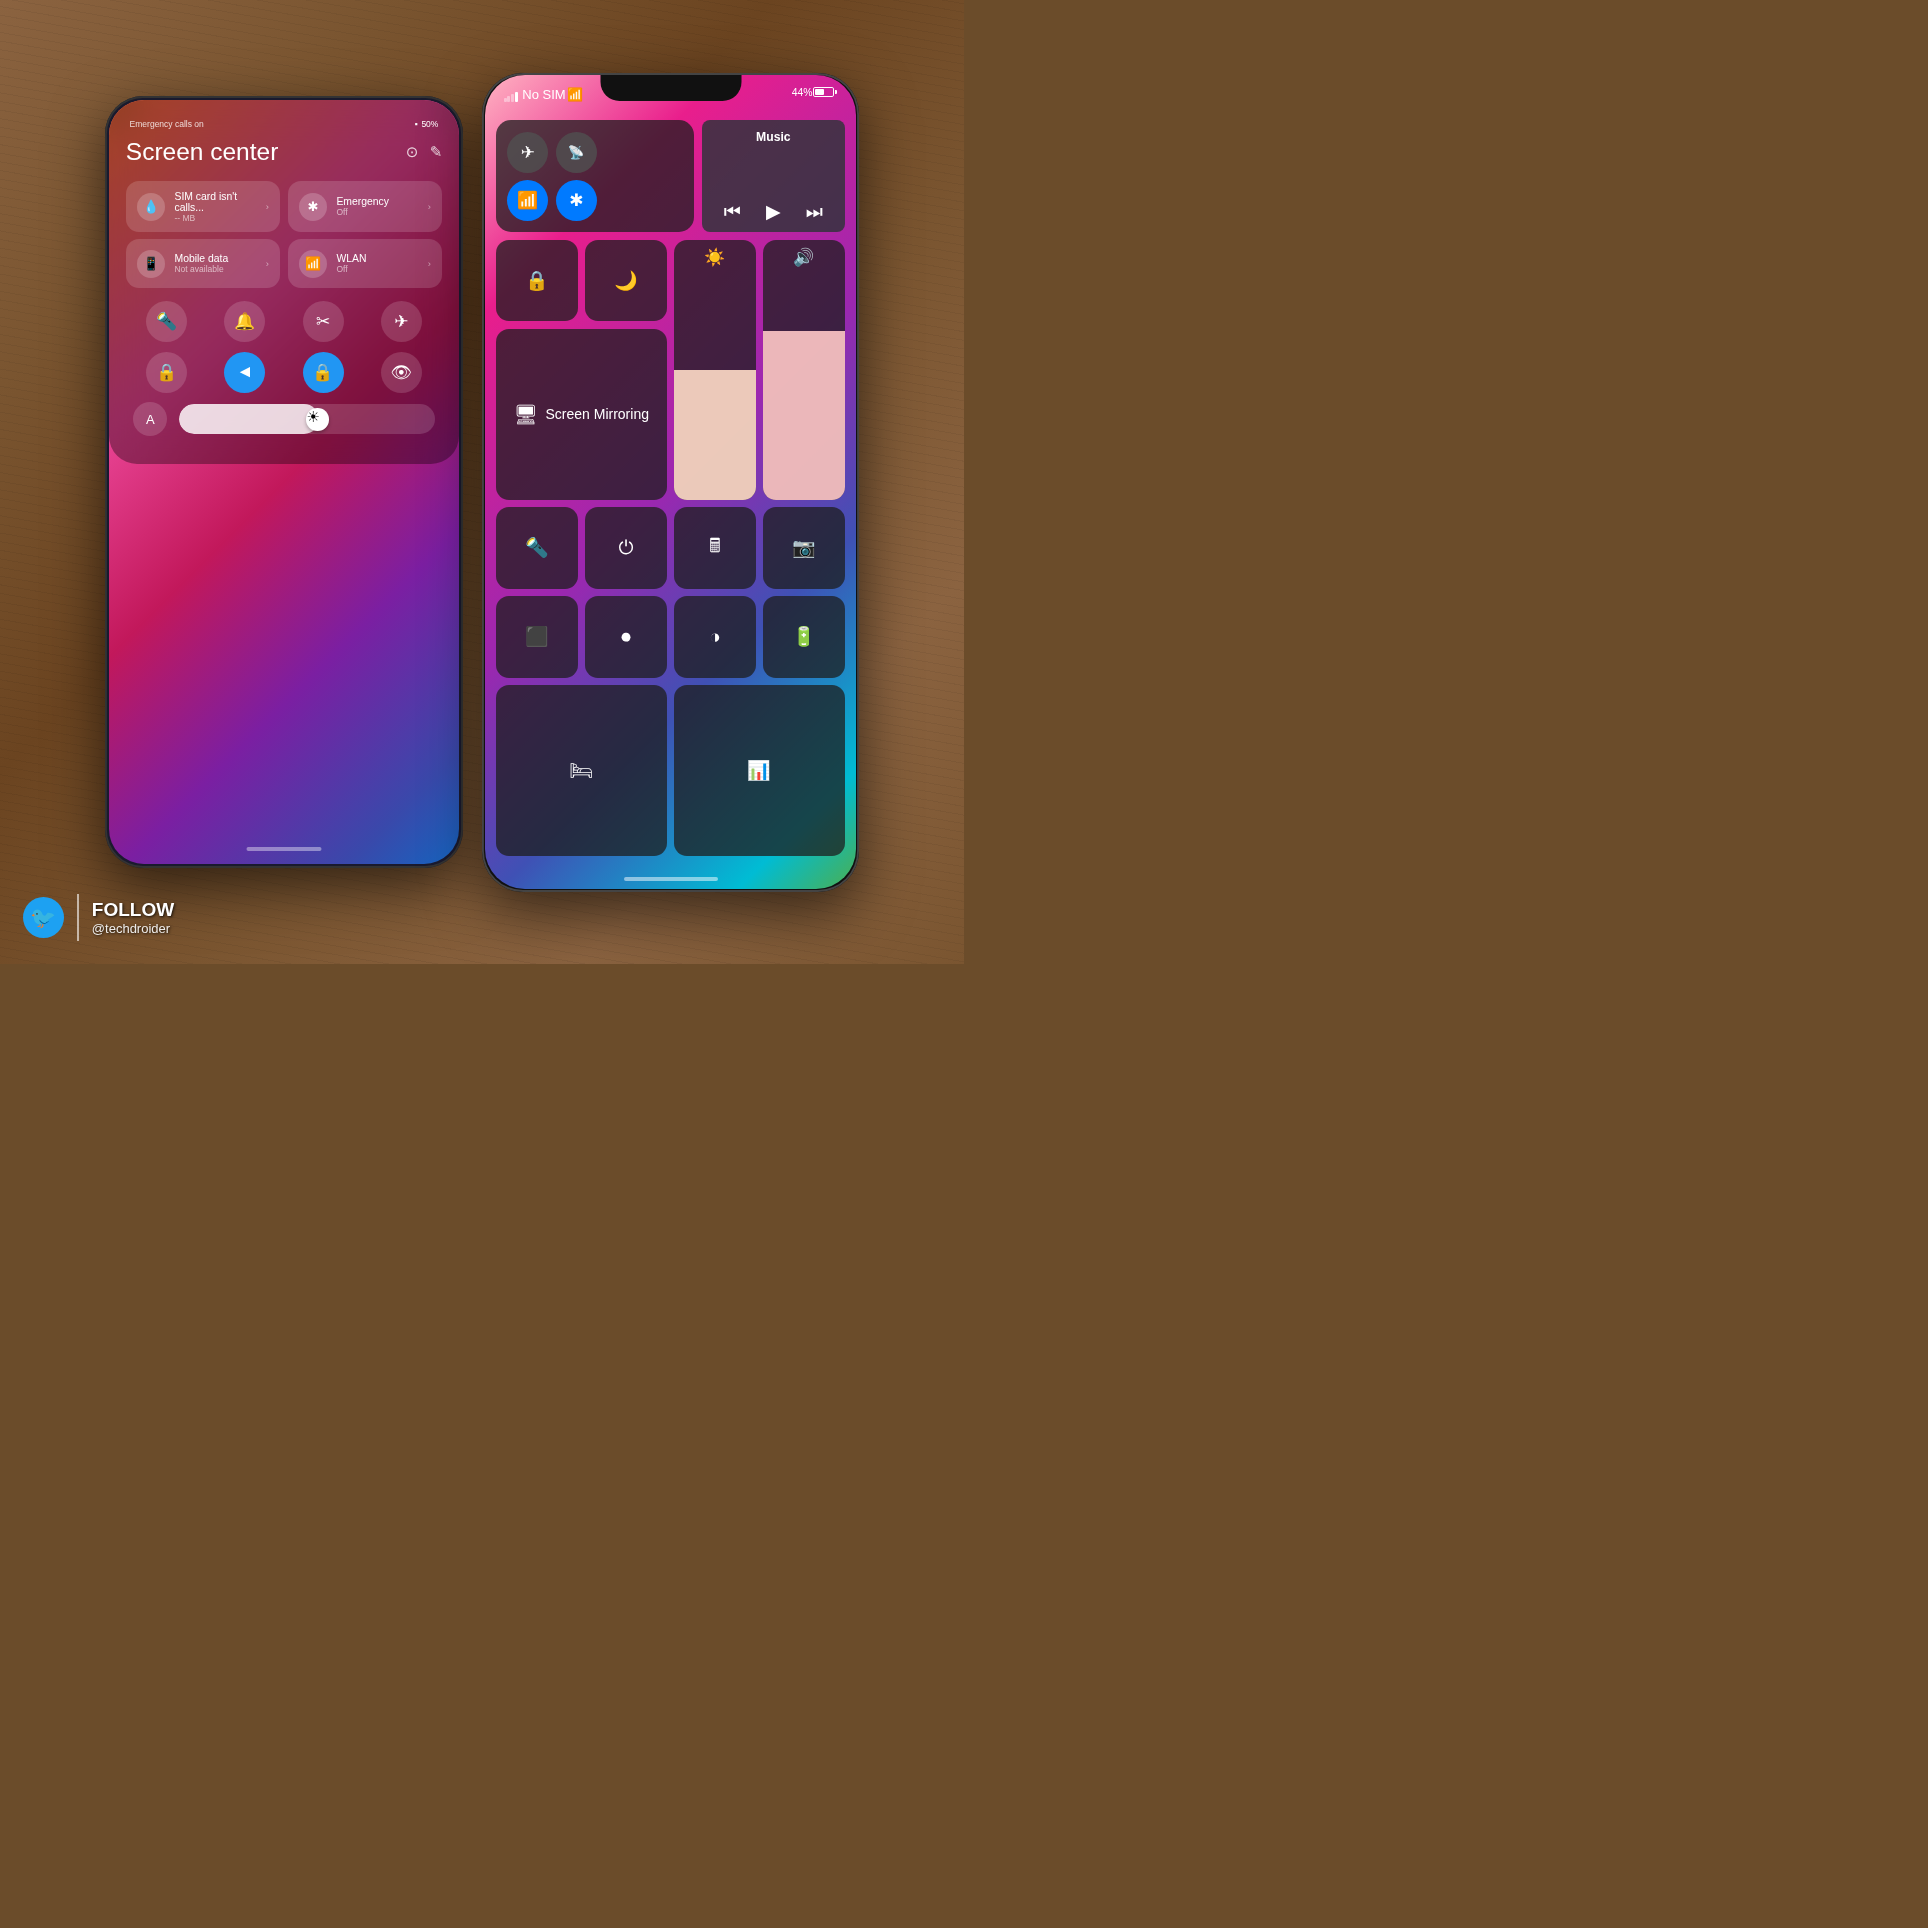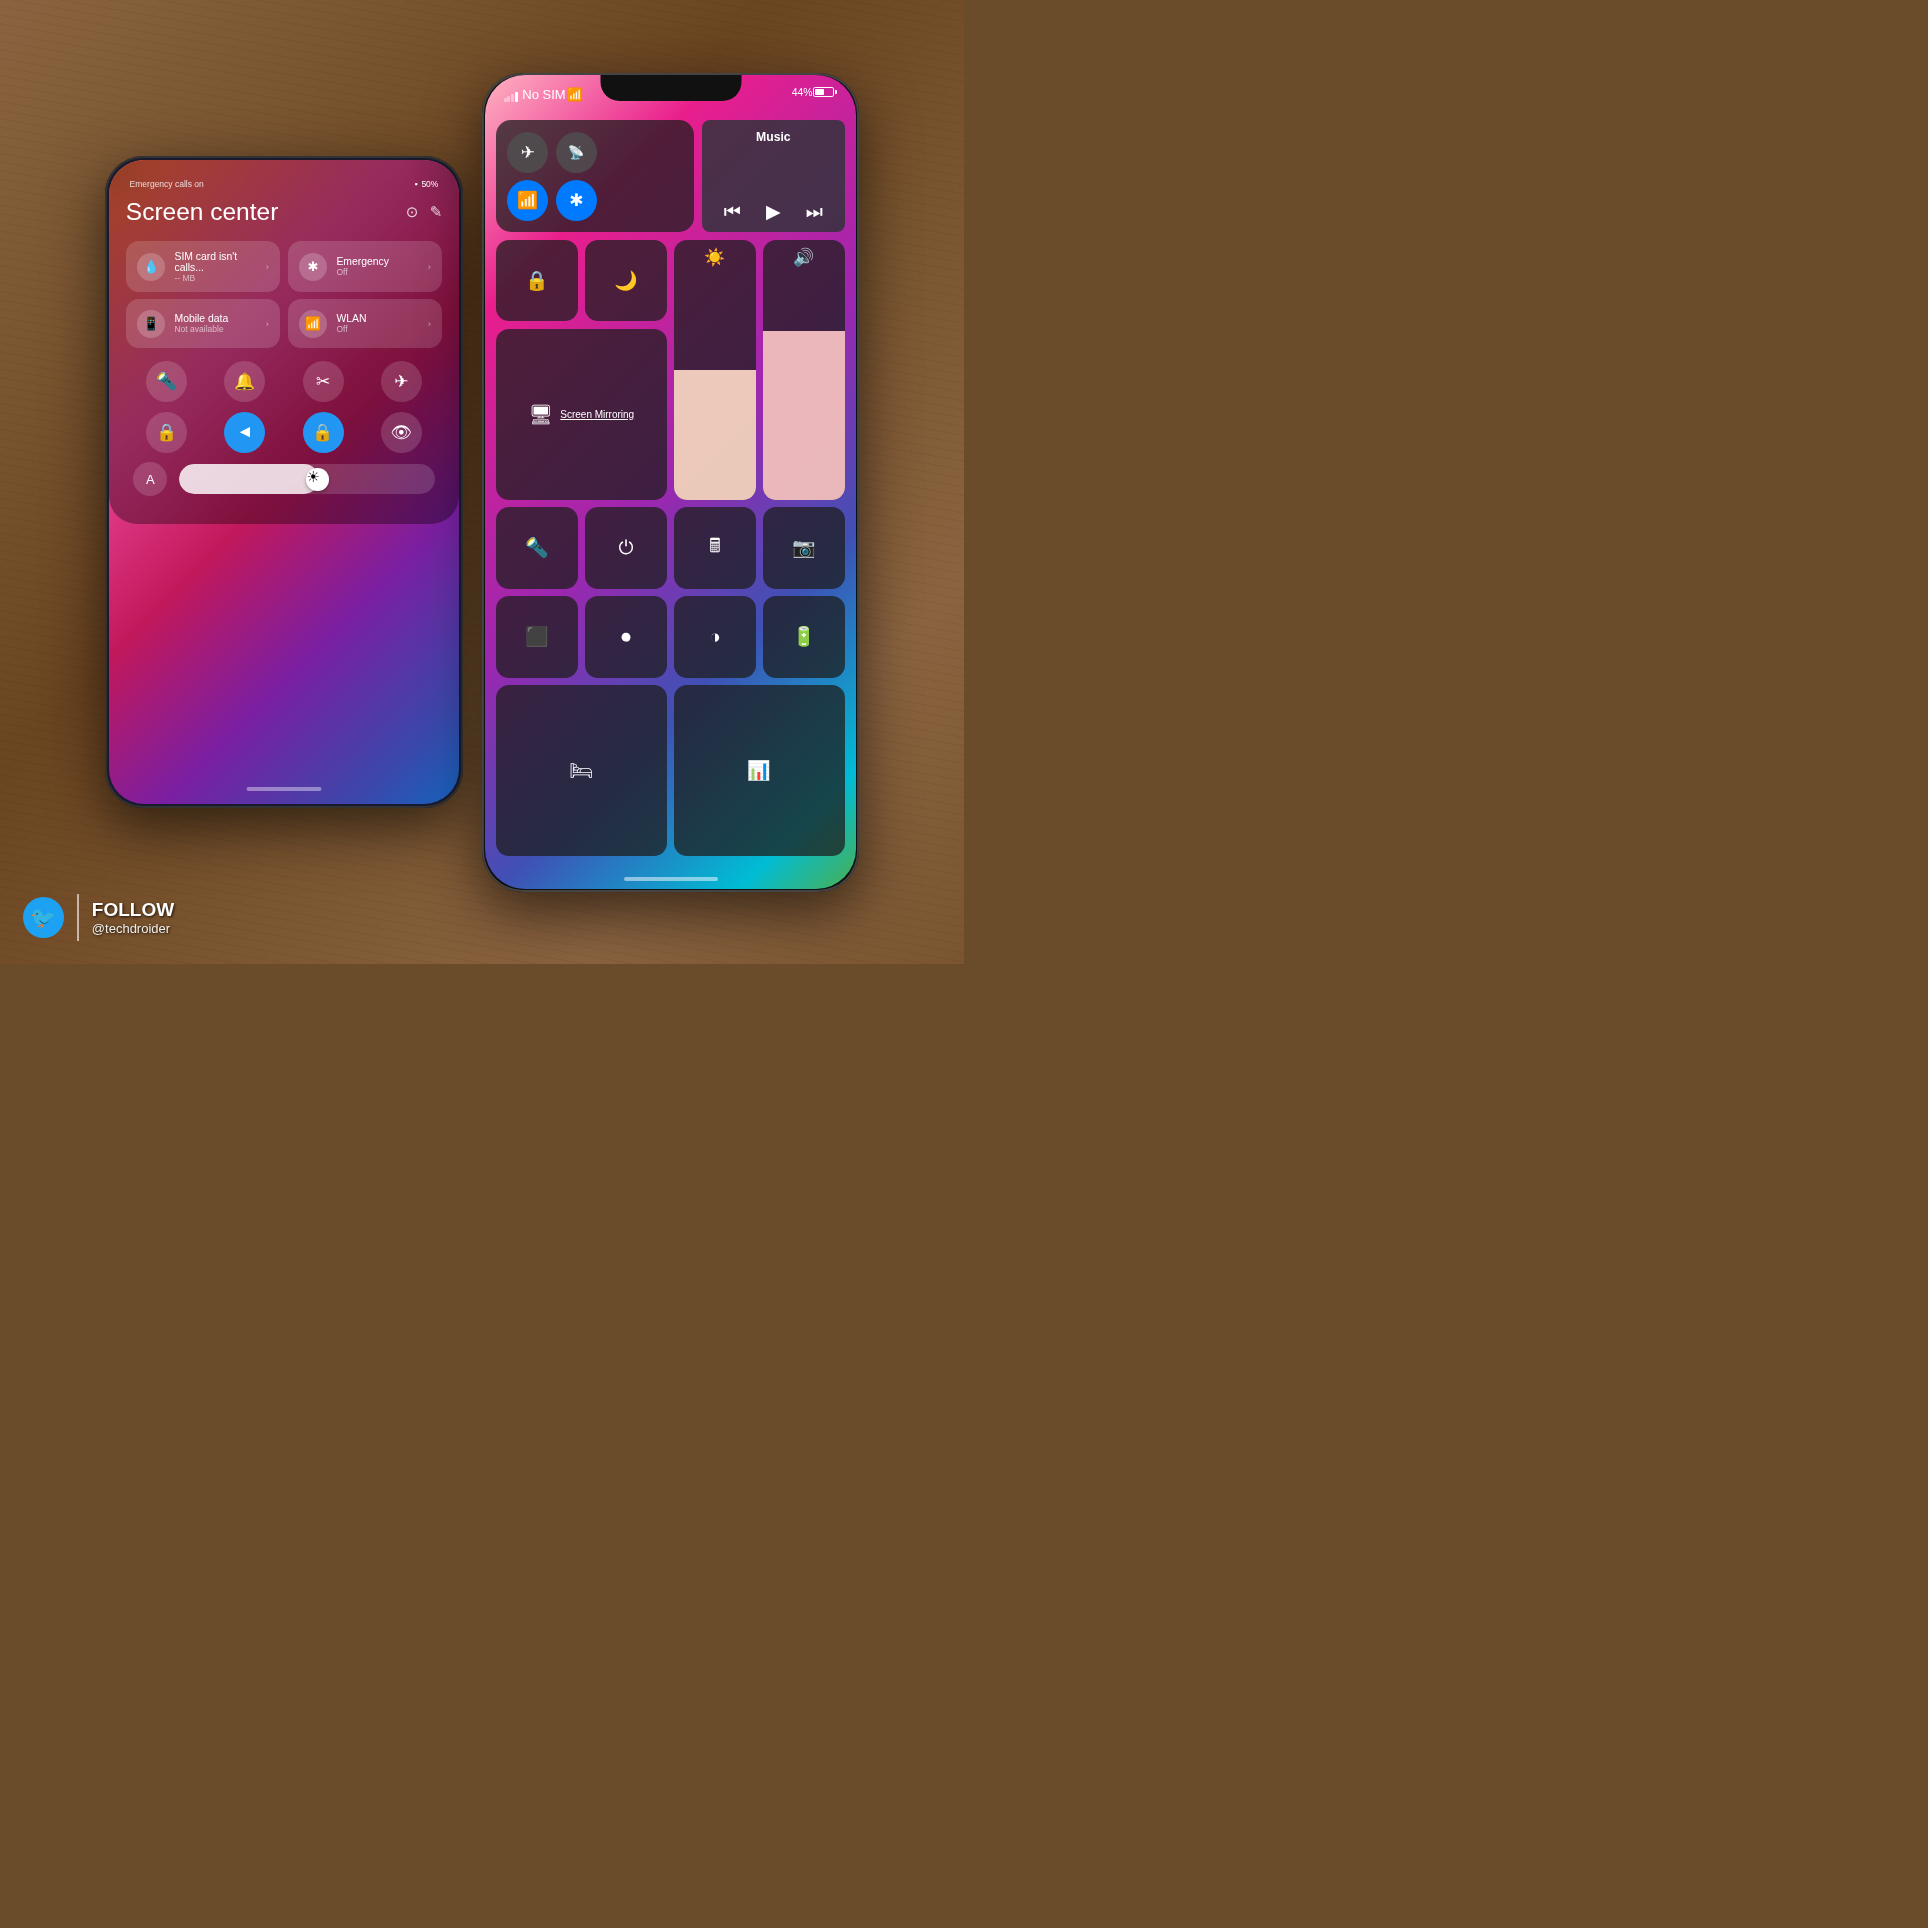--- a/index.html
+++ b/index.html
@@ -39,21 +39,21 @@
       bottom: 56px;
       display: flex;
       gap: 19px;
       align-items: center;
       justify-content: center;
     }
 
     
     .android-phone {
       width: 358px;
-      height: 652px;
+      height: 772px;
       background: #1a1a2e;
       border-radius: 38px;
       position: relative;
       box-shadow: 0 19px 56px rgba(0,0,0,0.6), inset 0 0 0 1.9px #333;
       overflow: hidden;
     }
 
     .android-screen {
       position: absolute;
       inset: 3.8px;
@@ -683,21 +683,21 @@
             <div class="ios-slider-icon">☀️</div>
           </div>
 
           <div class="ios-slider-block" style="grid-row:span 2;border-radius:13px;min-height:94px;">
             <div class="ios-slider-fill volume"></div>
             <div class="ios-slider-icon">🔊</div>
           </div>
 
           <div class="ios-btn" style="grid-column:span 2;flex-direction:row;gap:7.5px;padding:7.5px;">
             <span>🖥</span>
-            <span style="font-size:10px;color:white;text-decoration:underline;">Screen Mirroring</span>
+            <span style="font-size:14px;color:white;">Screen Mirroring</span>
           </div>
         </div>
 
         <div class="ios-row">
           <div class="ios-btn">
             <span>🔦</span>
           </div>
           <div class="ios-btn">
             <span>⏻</span>
           </div>

